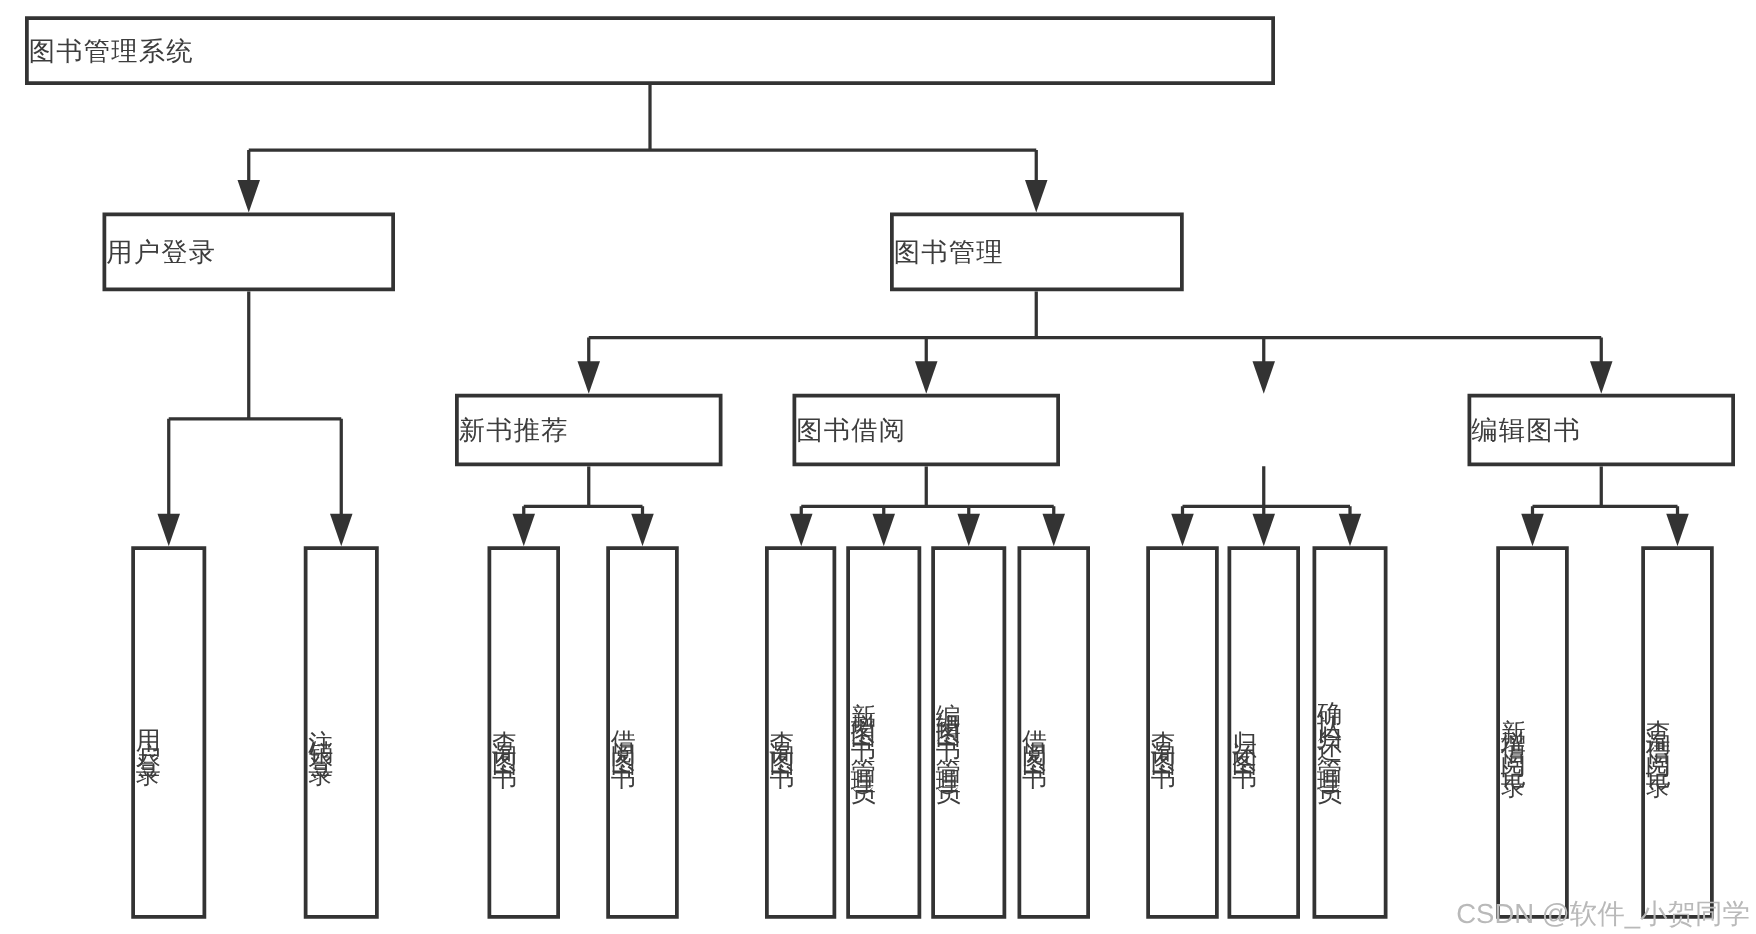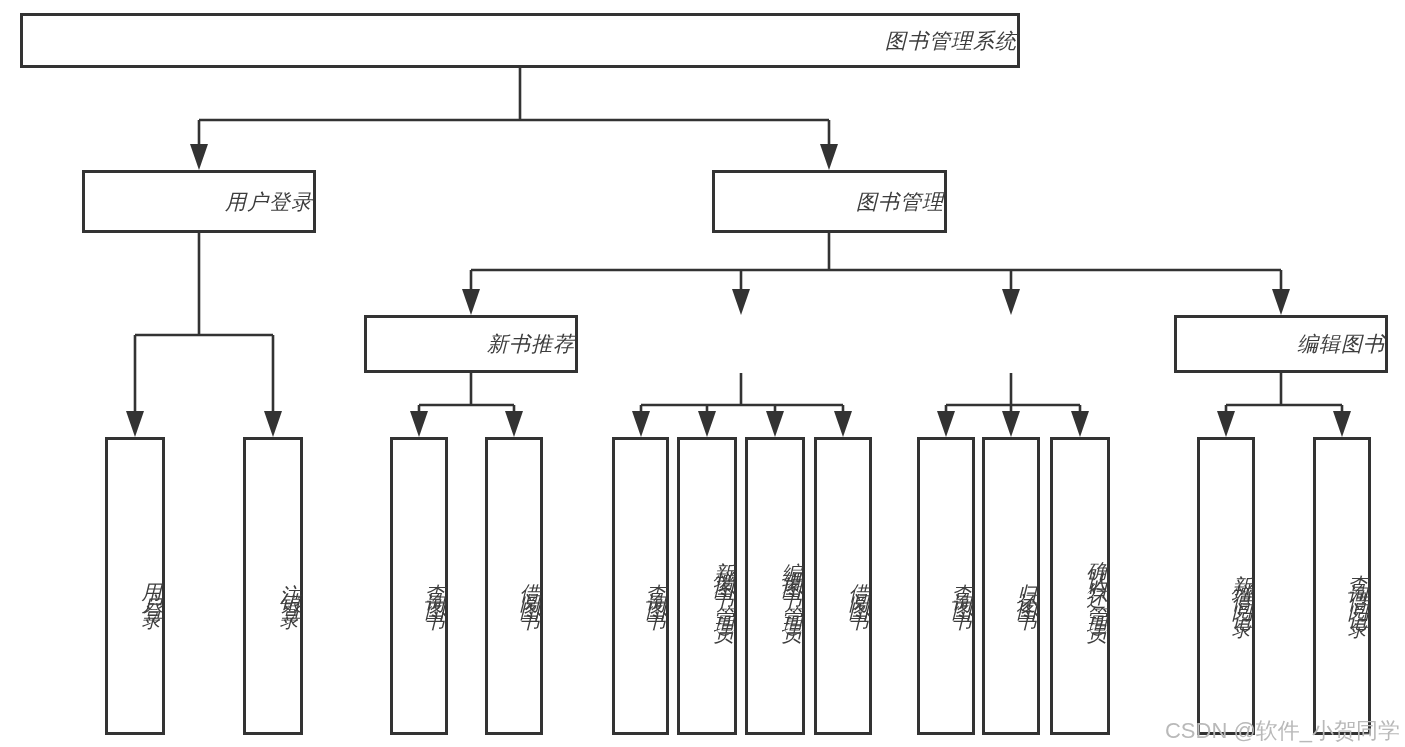--- a/index.html
+++ b/index.html
@@ -21,23 +21,22 @@
     top: 0;
     color: var(--line, #333333);
   }
   .box {
     position: absolute;
     box-sizing: border-box;
     background: #ffffff;
     border: 3px solid var(--line, #333333);
     display: flex;
     align-items: center;
-    justify-content: flex-end;
+    justify-content: flex-start;
     color: var(--text, #3d3d3d);
-    font-style: italic;
   }
   .box.h span {
     font-size: 21px;
     letter-spacing: 1px;
     white-space: nowrap;
   }
   .box.v span {
     writing-mode: vertical-rl;
     text-orientation: mixed;
     font-size: 20px;
@@ -108,20 +107,23 @@
   <div class="box h" style="left:82px;top:170px;width:234px;height:63px">
     <span>用户登录</span>
   </div>
   <div class="box h" style="left:364px;top:315px;width:214px;height:58px">
     <span>新书推荐</span>
   </div>
 
   <div class="box h" style="left:712px;top:170px;width:235px;height:63px">
     <span>图书管理</span>
   </div>
+  <div class="box h" style="left:634px;top:315px;width:214px;height:58px">
+    <span>图书借阅</span>
+  </div>
   <div class="box h" style="left:1174px;top:315px;width:214px;height:58px">
     <span>编辑图书</span>
   </div>
 
   <div class="box v" style="left:105px;top:437px;width:60px;height:298px">
     <span>用户登录</span>
   </div>
   <div class="box v" style="left:243px;top:437px;width:60px;height:298px">
     <span>注销登录</span>
   </div>

